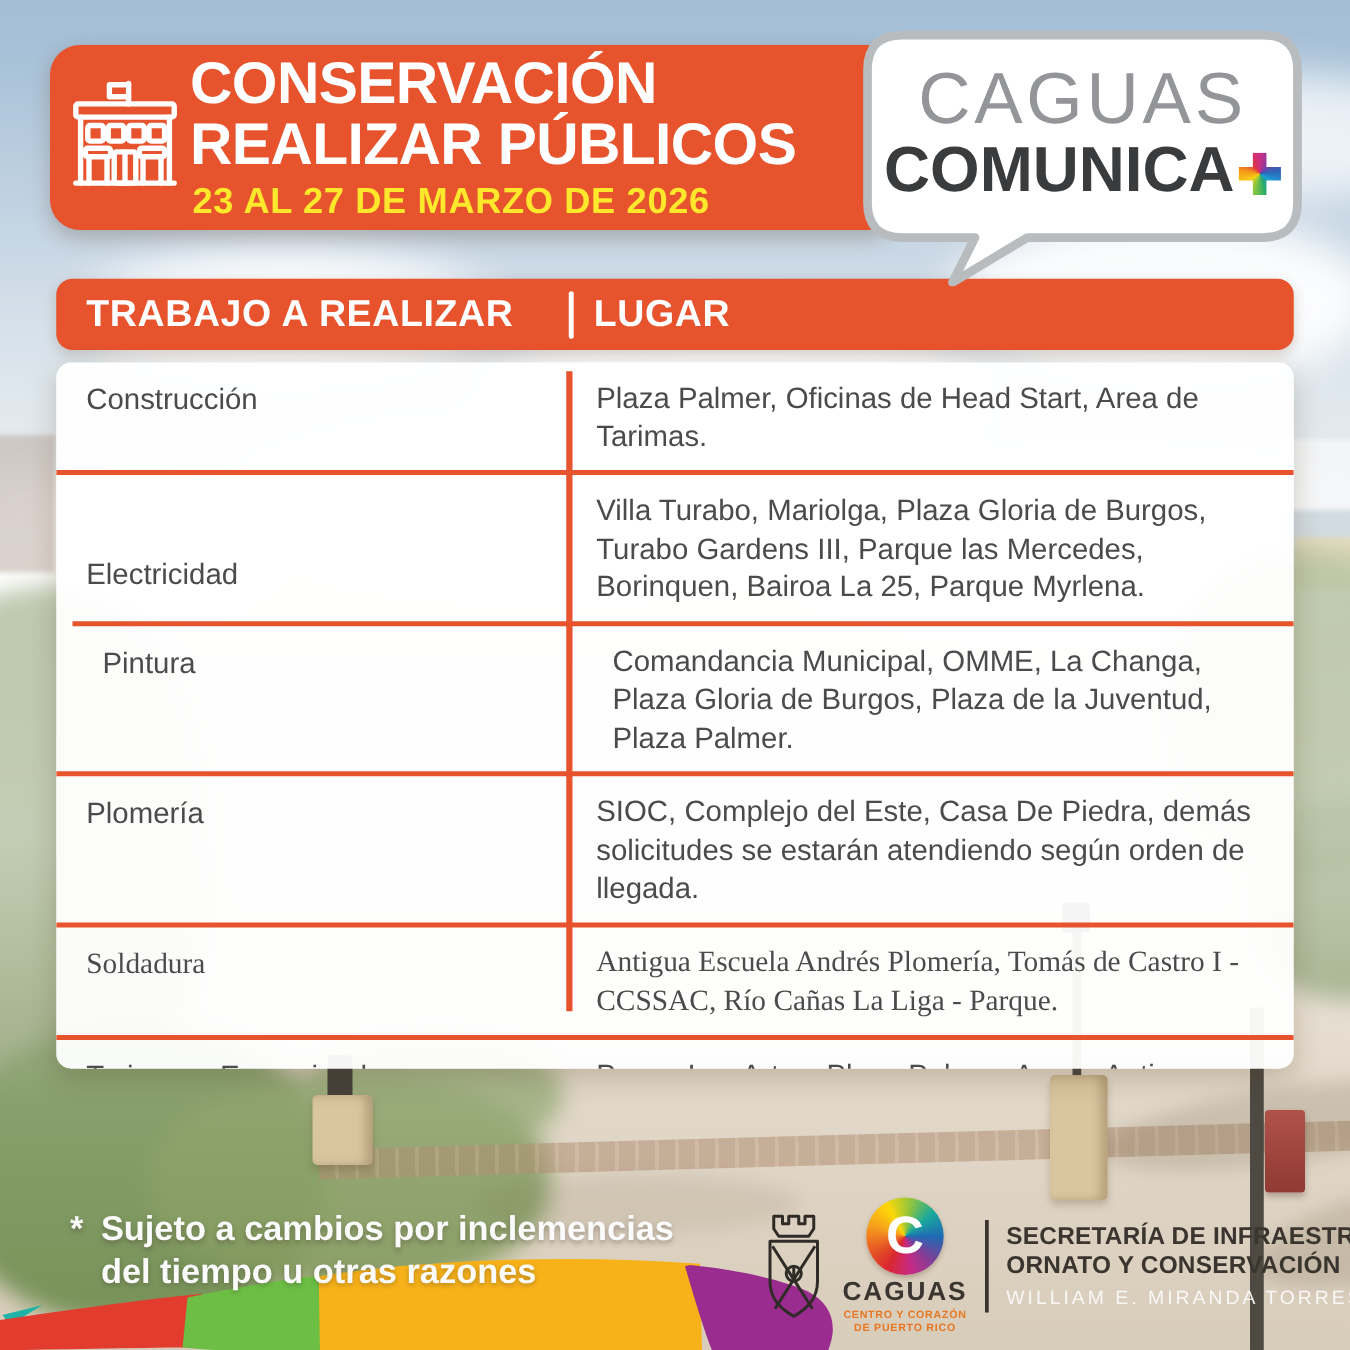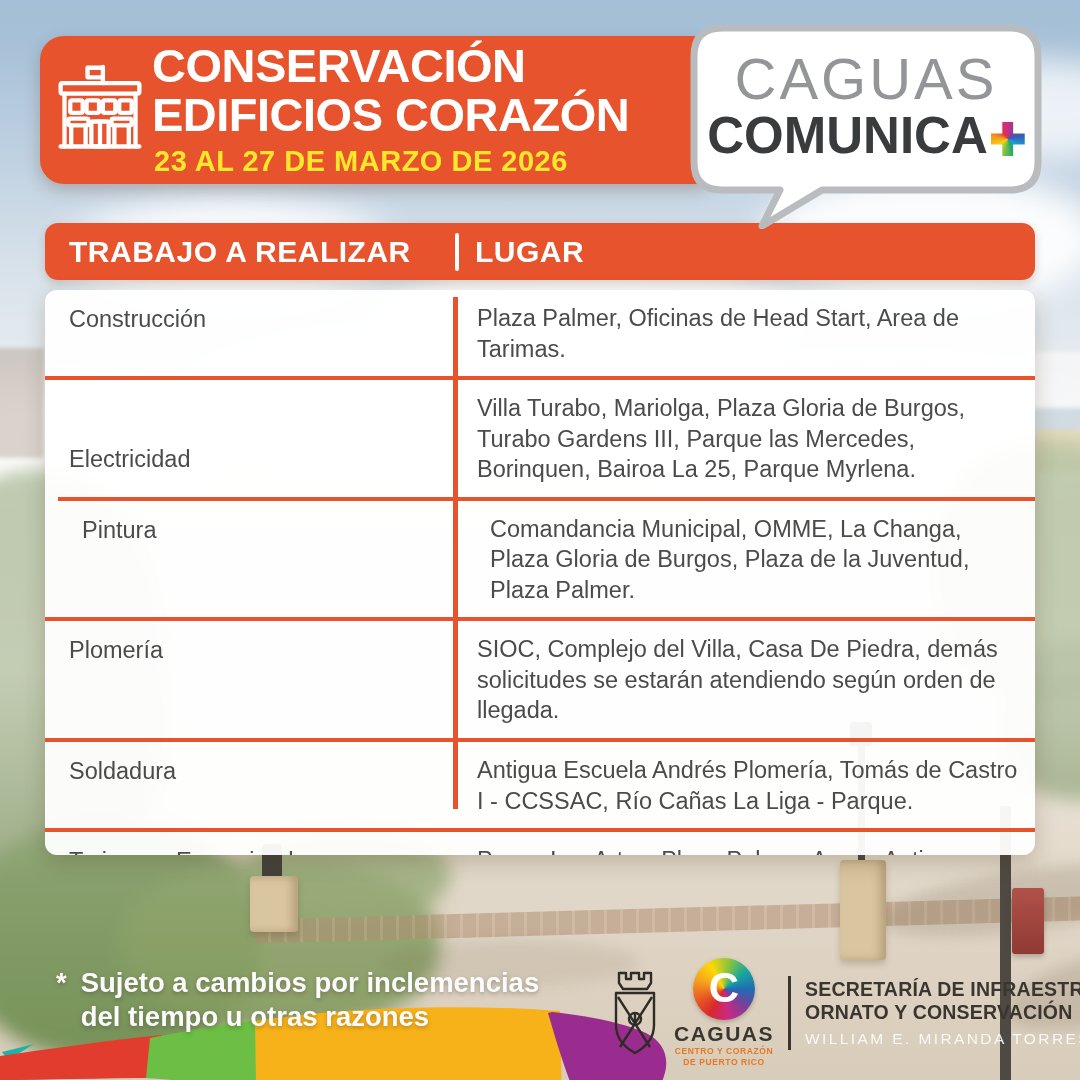--- a/index.html
+++ b/index.html
@@ -65,21 +65,21 @@
   .card .vdiv{position:absolute;left:408px;top:7px;bottom:46px;width:5px;background:var(--accent-orange,#E6532C);}
   .row{display:flex;border-top:4px solid var(--accent-orange,#E6532C);}
   .row.first{border-top:none;}
   .cell-l{width:410px;box-sizing:border-box;padding:14px 10px 10px 24px;
     color:var(--text-dark,#4b4b4b);font-size:23.5px;line-height:1.3;}
   .cell-r{flex:1;box-sizing:border-box;padding:13px 12px 12px 22px;
     color:var(--text-dark,#4b4b4b);font-size:23.5px;line-height:1.3;}
   .row.center-label{align-items:stretch;}
   .row.center-label .cell-l{display:flex;align-items:center;padding-top:0;padding-bottom:0;margin-top:41px;}
   .r1{min-height:76px;}.r2{min-height:96px;}.r3{min-height:88px;margin-left:13px;}
-  .r4{min-height:102px;}.r5{min-height:74px;}.r6{min-height:118px;}
+  .r4{min-height:102px;}.r5{min-height:74px;font-family:Liberation Serif, serif;}.r6{min-height:118px;}
   
   .disclaimer{position:absolute;left:56px;top:966px;z-index:3;display:flex;
     color:#fbfbfb;font-size:27.5px;font-weight:700;line-height:1.22;
     text-shadow:0 2px 4px rgba(60,50,40,.35);}
   .disclaimer .star{margin-right:14px;font-weight:700;}
   
   .ribbon{position:absolute;left:0;top:998px;z-index:2;}
   
   .footer-right{position:absolute;left:606px;top:958px;z-index:3;display:flex;align-items:center;}
   .crest{margin-right:10px;}
@@ -156,21 +156,21 @@
         <path d="M20 66 v22 M35 66 v22"></path>
         <rect x="62" y="59" width="21" height="7" rx="2"></rect>
         <path d="M65 66 v22 M80 66 v22"></path>
         <rect x="41" y="62" width="18" height="26" rx="2"></rect>
           <path d="M50 62 v26"></path>
         <path d="M9 88 h82"></path>
       </svg>
     </div>
     <div class="titles">
       <div class="t-line">CONSERVACIÓN</div>
-      <div class="t-line">EDIFICIOS CORAZÓN</div>
+      <div class="t-line">REALIZAR PÚBLICOS</div>
       <div class="t-date">23 AL 27 DE MARZO DE 2026</div>
     </div>
   </div>
 
   <div class="bubble">
     <svg width="352" height="205" viewBox="0 0 352 205">
       <path d="M32 4 H320 Q348 4 348 32 V138 Q348 166 320 166 H132 L72 202 L90 166 H32 Q4 166 4 138 V32 Q4 4 32 4 Z" fill="#ffffff" stroke="#b9bcbe" stroke-width="7" stroke-linejoin="round"></path>
     </svg>
     <div class="logo-text">
       <div class="logo-caguas">CAGUAS</div>
@@ -193,21 +193,21 @@
     <div class="row center-label r2">
       <div class="cell-l">Electricidad</div>
       <div class="cell-r">Villa Turabo, Mariolga, Plaza Gloria de Burgos, Turabo Gardens III, Parque las Mercedes, Borinquen, Bairoa La 25, Parque Myrlena.</div>
     </div>
     <div class="row r3">
       <div class="cell-l">Pintura</div>
       <div class="cell-r">Comandancia Municipal, OMME, La Changa, Plaza Gloria de Burgos, Plaza de la Juventud, Plaza Palmer.</div>
     </div>
     <div class="row r4">
       <div class="cell-l">Plomería</div>
-      <div class="cell-r">SIOC, Complejo del Villa, Casa De Piedra, demás solicitudes se estarán atendiendo según orden de llegada.</div>
+      <div class="cell-r">SIOC, Complejo del Este, Casa De Piedra, demás solicitudes se estarán atendiendo según orden de llegada.</div>
     </div>
     <div class="row r5">
       <div class="cell-l">Soldadura</div>
       <div class="cell-r">Antigua Escuela Andrés Plomería, Tomás de Castro I - CCSSAC, Río Cañas La Liga - Parque.</div>
     </div>
     <div class="row r6">
       <div class="cell-l">Tarimas y Encomiendas</div>
       <div class="cell-r">Paseo Las Artes, Plaza Palmer, Anexo Antigua Alcaldía, Área de Tarimas.</div>
     </div>
   </div>

